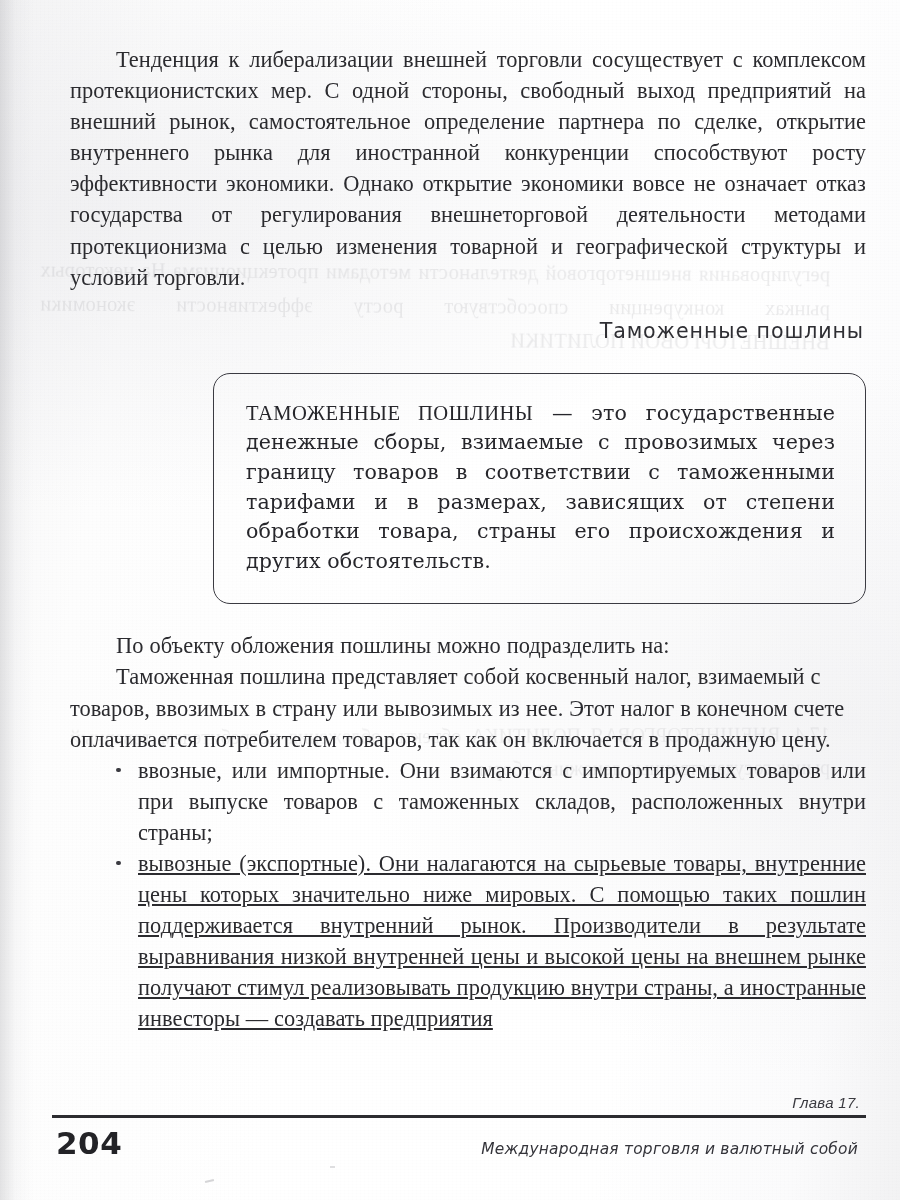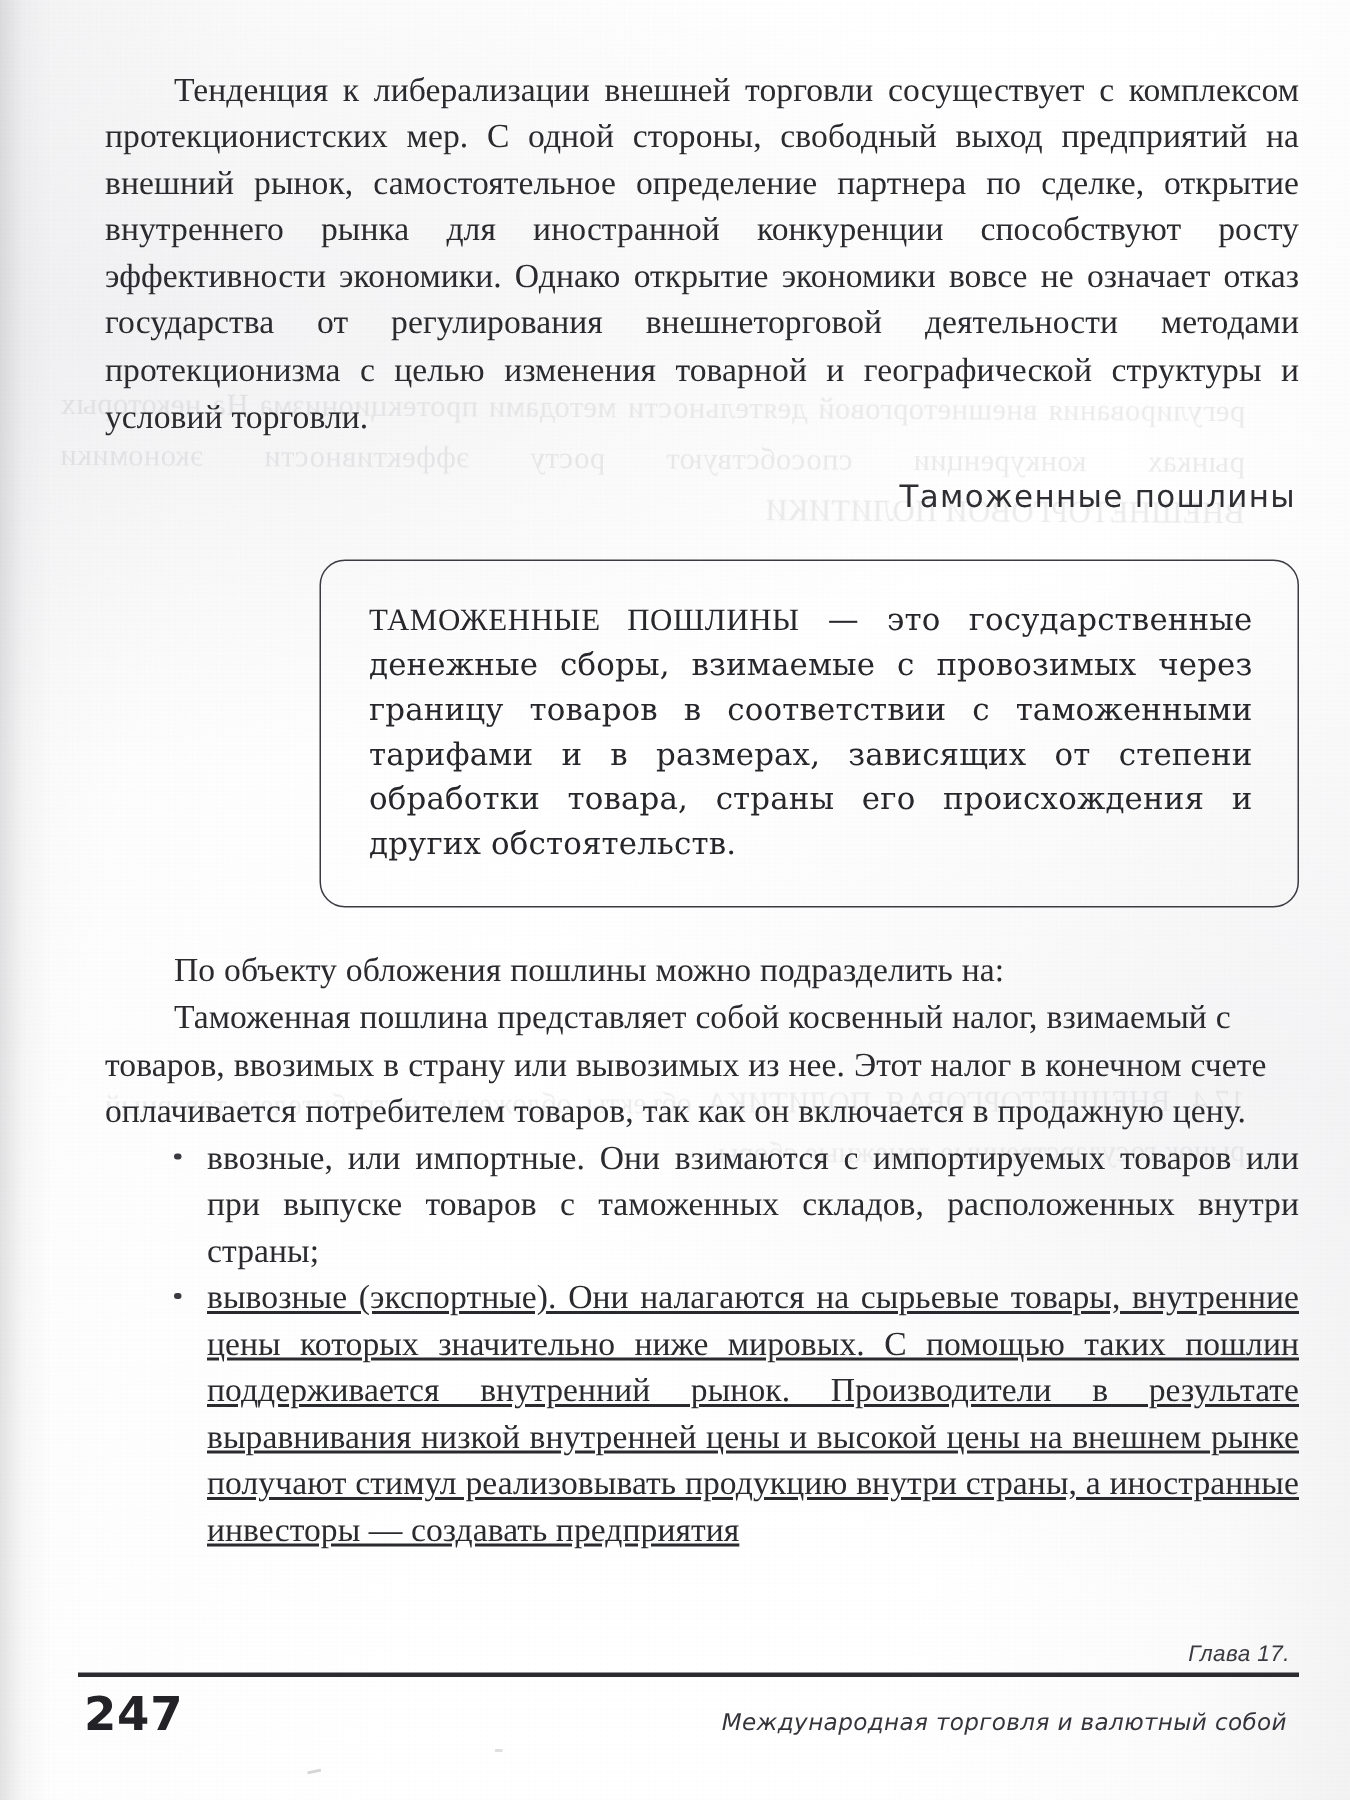--- a/index.html
+++ b/index.html
@@ -251,18 +251,18 @@
       <li><span class="dot"></span><span>ввозные, или импортные. Они взимаются с импортируемых товаров или при выпуске товаров с таможенных складов, расположенных внутри страны;</span></li>
       <li><span class="dot"></span><span>вывозные (экспортные). Они налагаются на сырьевые товары, внутренние цены которых значительно ниже мировых. С помощью таких пошлин поддерживается внутренний рынок. Производители в результате выравнивания низкой внутренней цены и высокой цены на внешнем рынке получают стимул реализовывать продукцию внутри страны, а иностранные инвесторы — создавать предприятия</span></li>
     </ul>
 
   </div>
 
   <div id="footer">
     <div id="chapter-line">Глава 17.</div>
     <div id="rule"></div>
     <div id="footer-row">
-      <div id="pagenum">247</div>
+      <div id="pagenum">204</div>
       <div id="running-title">Международная торговля и валютный собой</div>
     </div>
   </div>
 
 </div>
 
 </body></html>

